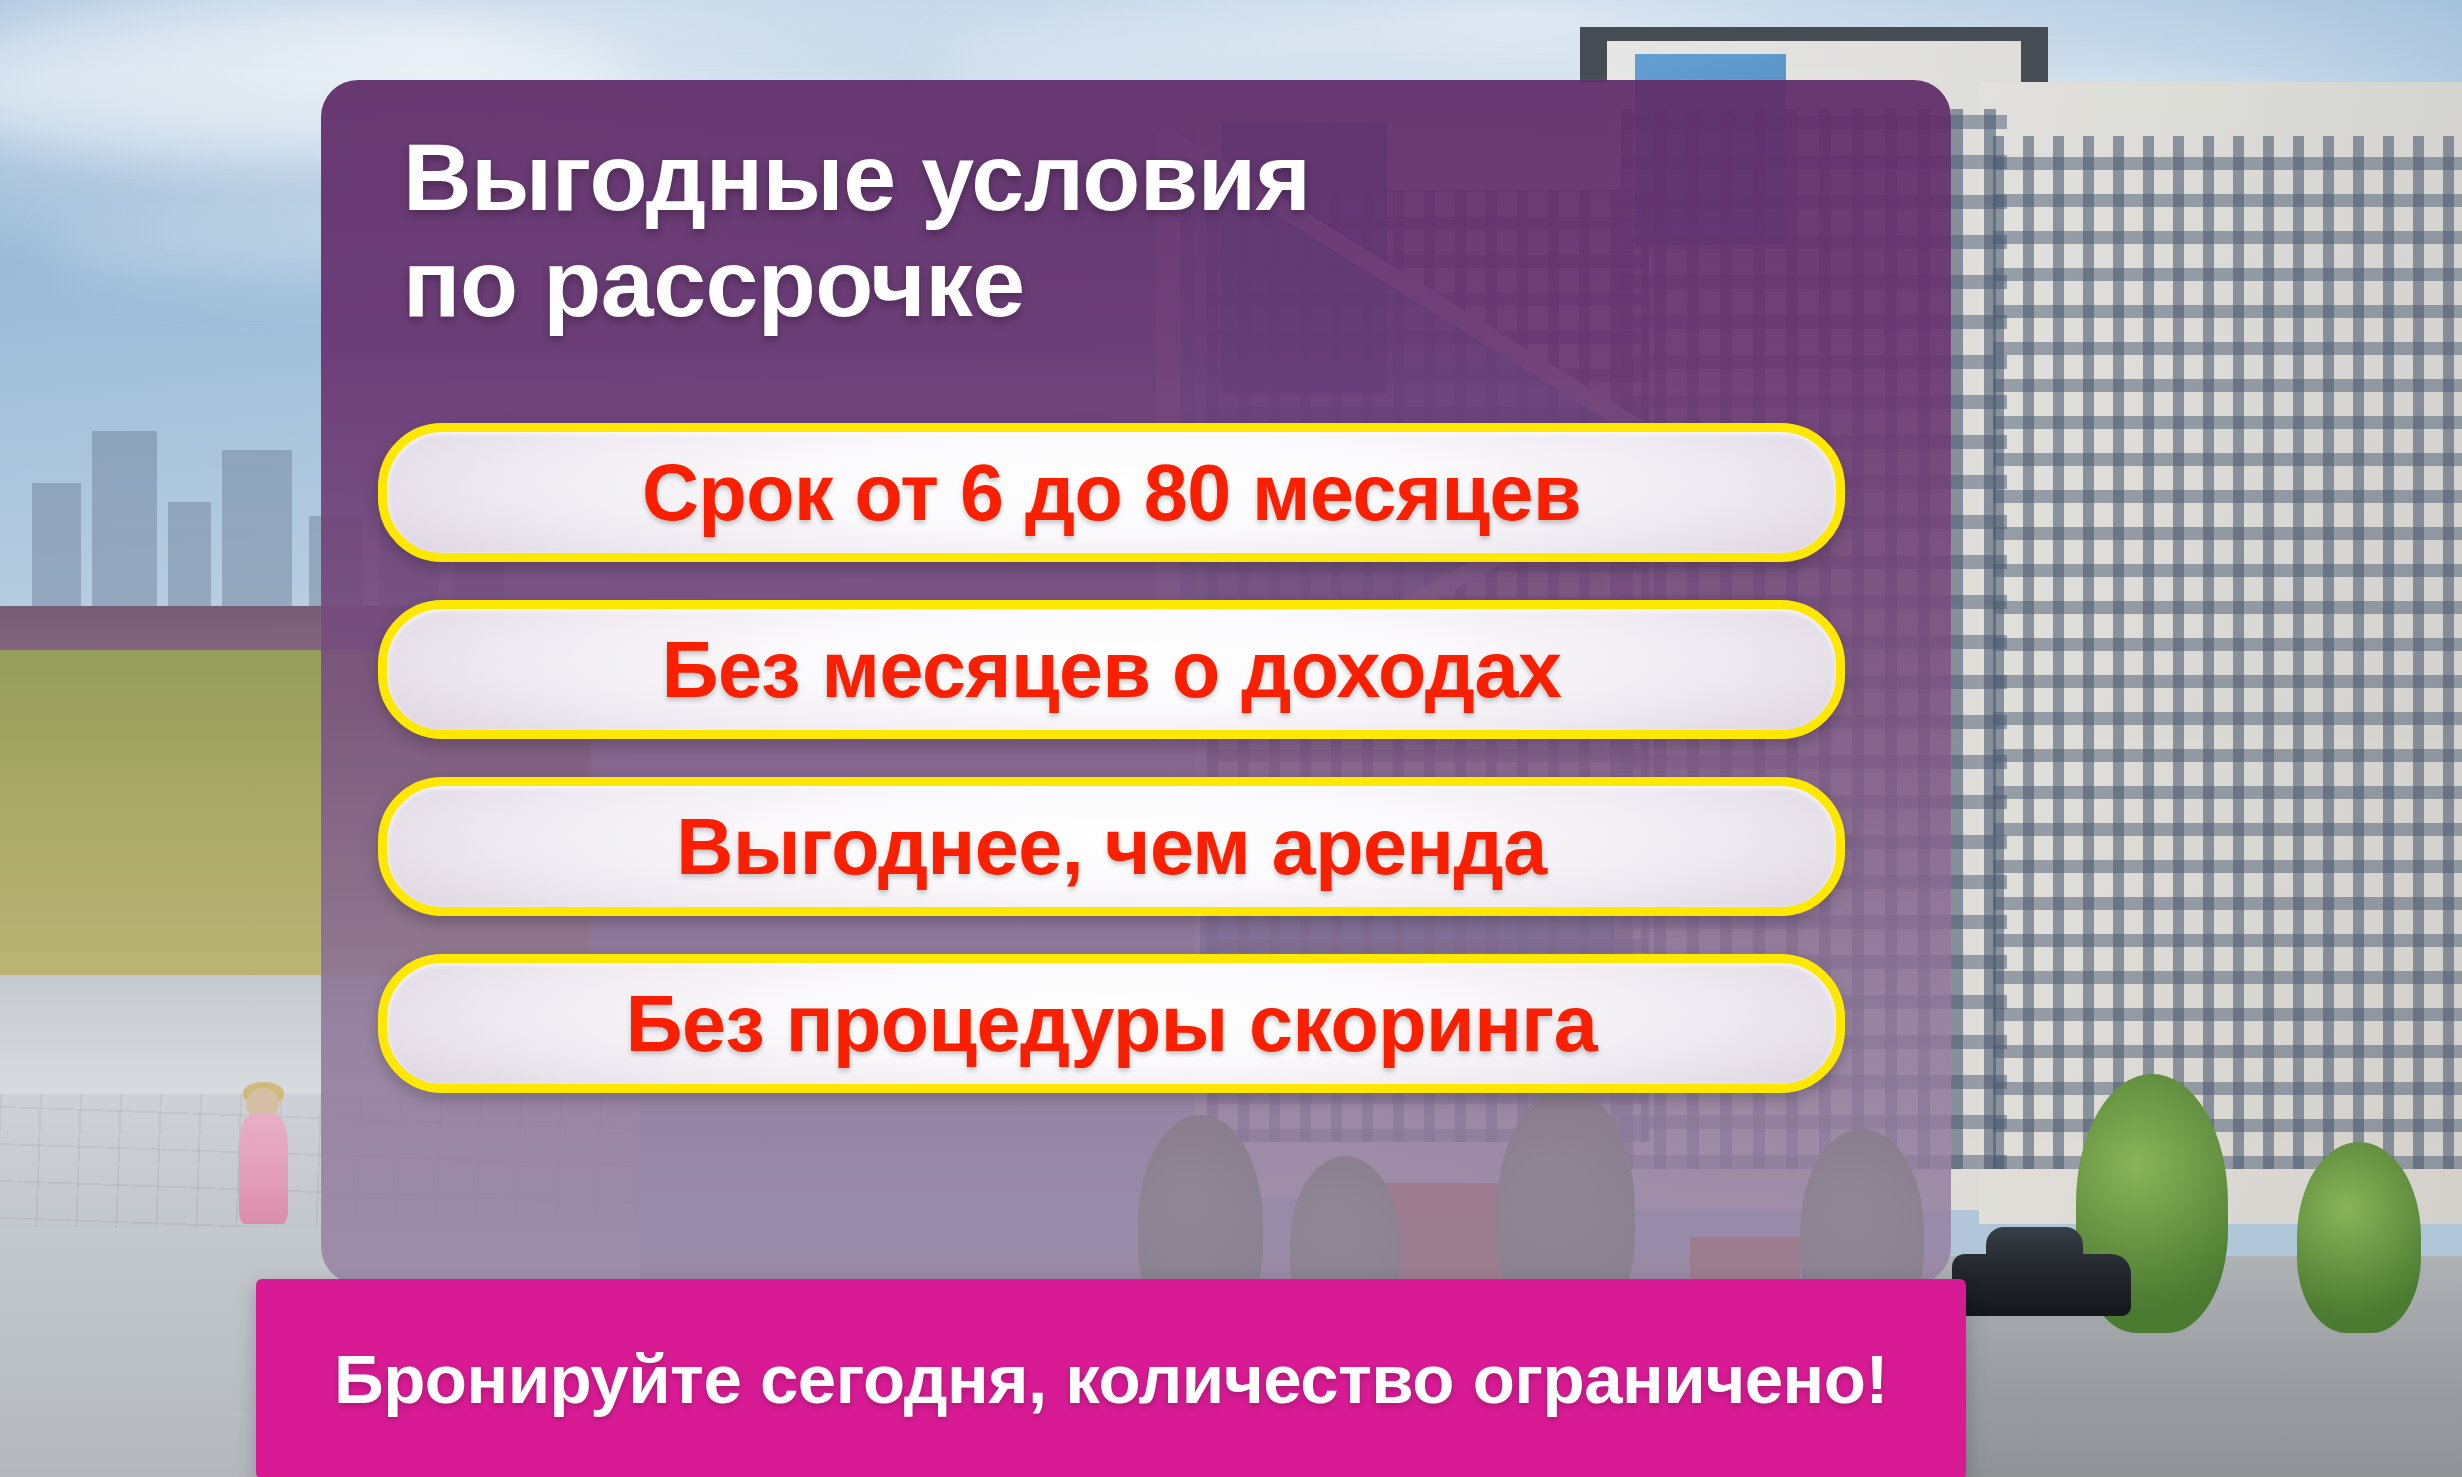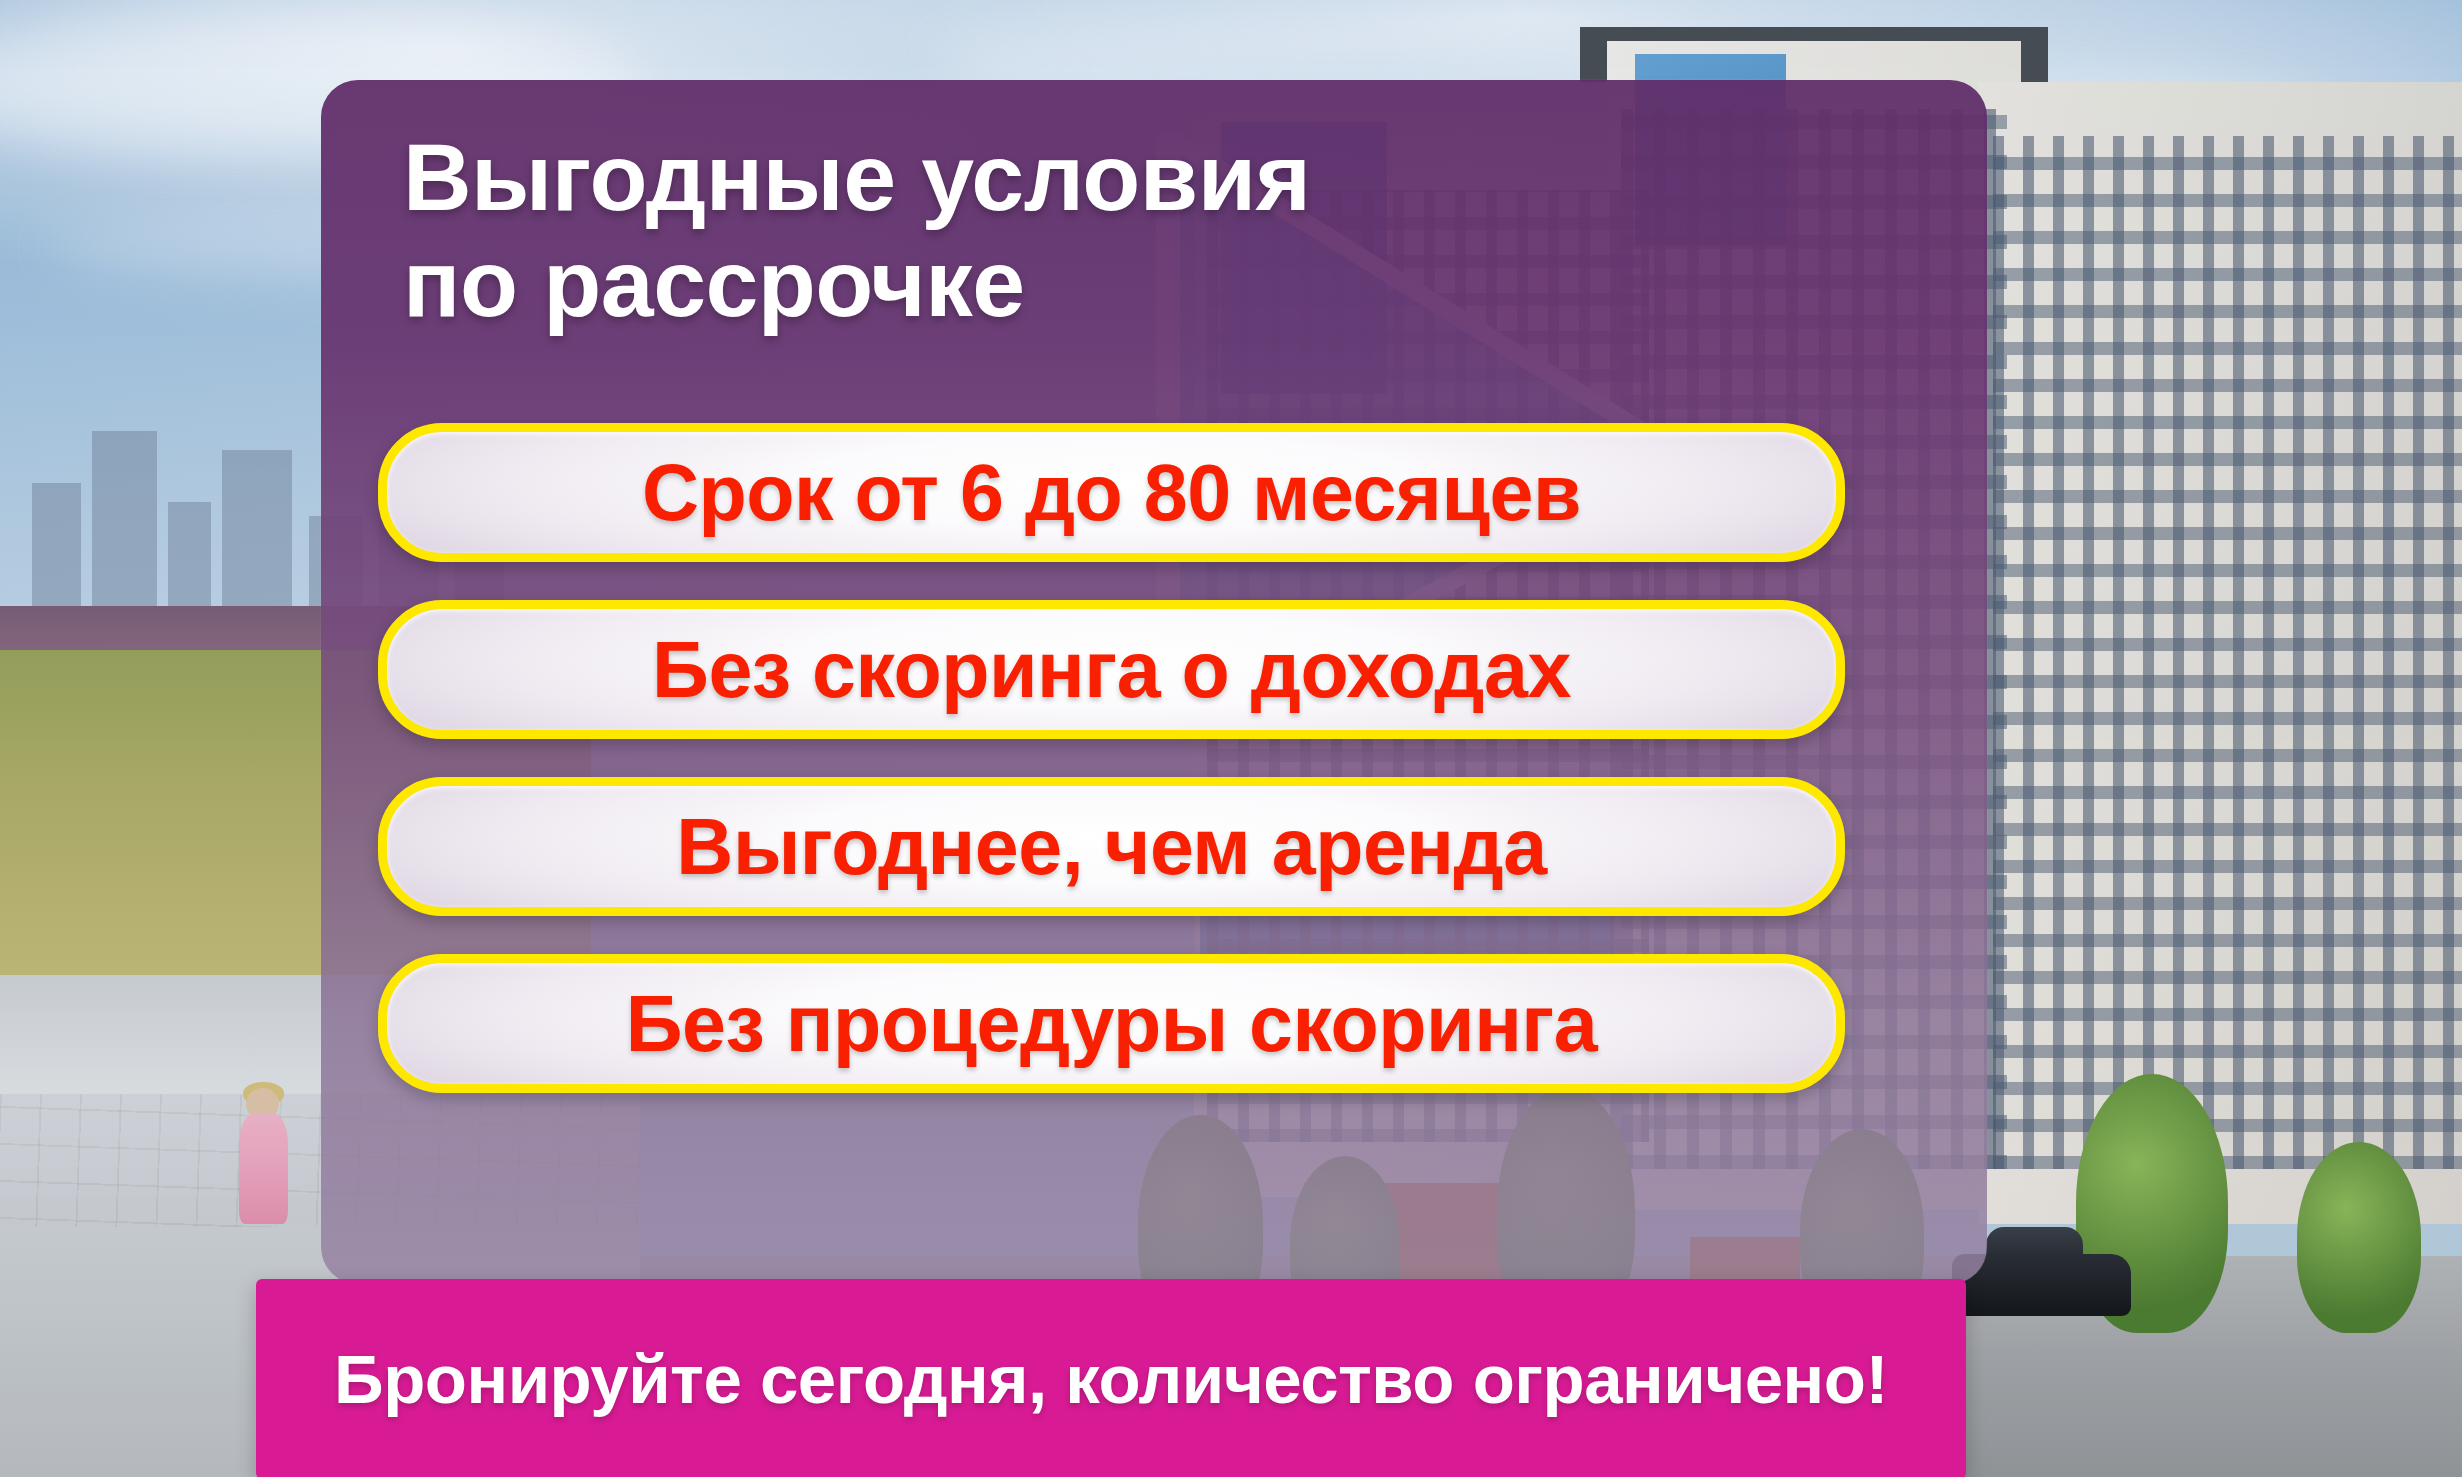--- a/index.html
+++ b/index.html
@@ -306,21 +306,20 @@
     height: 1204px;
     border-radius: 37px;
     background:
       linear-gradient(180deg,
         rgba(96,45,105,.94) 0%,
         rgba(104,52,112,.93) 22%,
         rgba(121,82,128,.90) 52%,
         rgba(141,117,152,.86) 78%,
         rgba(150,131,163,.84) 100%);
     box-shadow: 0 0 0 0.9px rgba(255,255,255,.04);
-    padding-left: 36px;
   }
 
   .card-heading {
     position: absolute;
     left: 82px;
     top: 44px;
     width: 1425px;
     color: #ffffff;
     font-size: 95px;
     font-weight: 700;
@@ -470,21 +469,21 @@
     <div class="card-heading">Выгодные условия
 по рассрочке</div>
 
     <div class="pills">
 
       <div class="pill">
         <span class="pill-label">Срок от 6 до 80 месяцев</span>
       </div>
 
       <div class="pill">
-        <span class="pill-label">Без скоринга о доходах</span>
+        <span class="pill-label">Без месяцев о доходах</span>
       </div>
 
 
       <div class="pill">
         <span class="pill-label">Выгоднее, чем аренда</span>
       </div>
 
       <div class="pill">
         <span class="pill-label">Без процедуры скоринга</span>
       </div>

